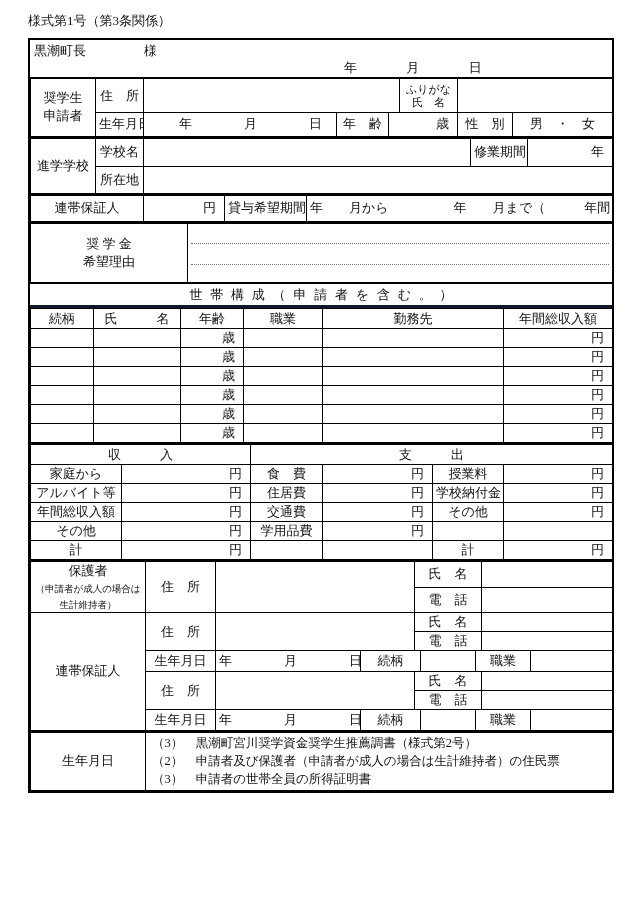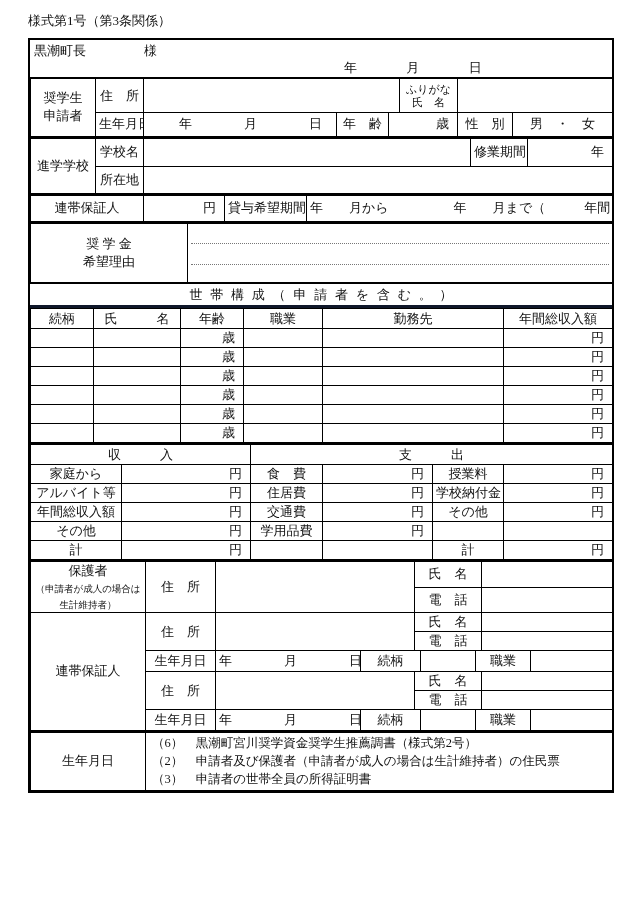--- a/index.html
+++ b/index.html
@@ -359,21 +359,21 @@
 
     <table class="t-attach">
       <colgroup>
           <col style="width:115px">
           <col style="width:467px">
         </colgroup>
       <tbody>
           <tr>
         <td>生年月日</td>
         <td class="attach-list">
-          <div>（6）　黒潮町宮川奨学資金奨学生推薦調書（様式第2号）</div>
+          <div>（3）　黒潮町宮川奨学資金奨学生推薦調書（様式第2号）</div>
           <div>（2）　申請者及び保護者（申請者が成人の場合は生計維持者）の住民票</div>
           <div>（3）　申請者の世帯全員の所得証明書</div>
         </td>
       </tr>
     </tbody>
       </table>
 
   </div>
 </div>
 

